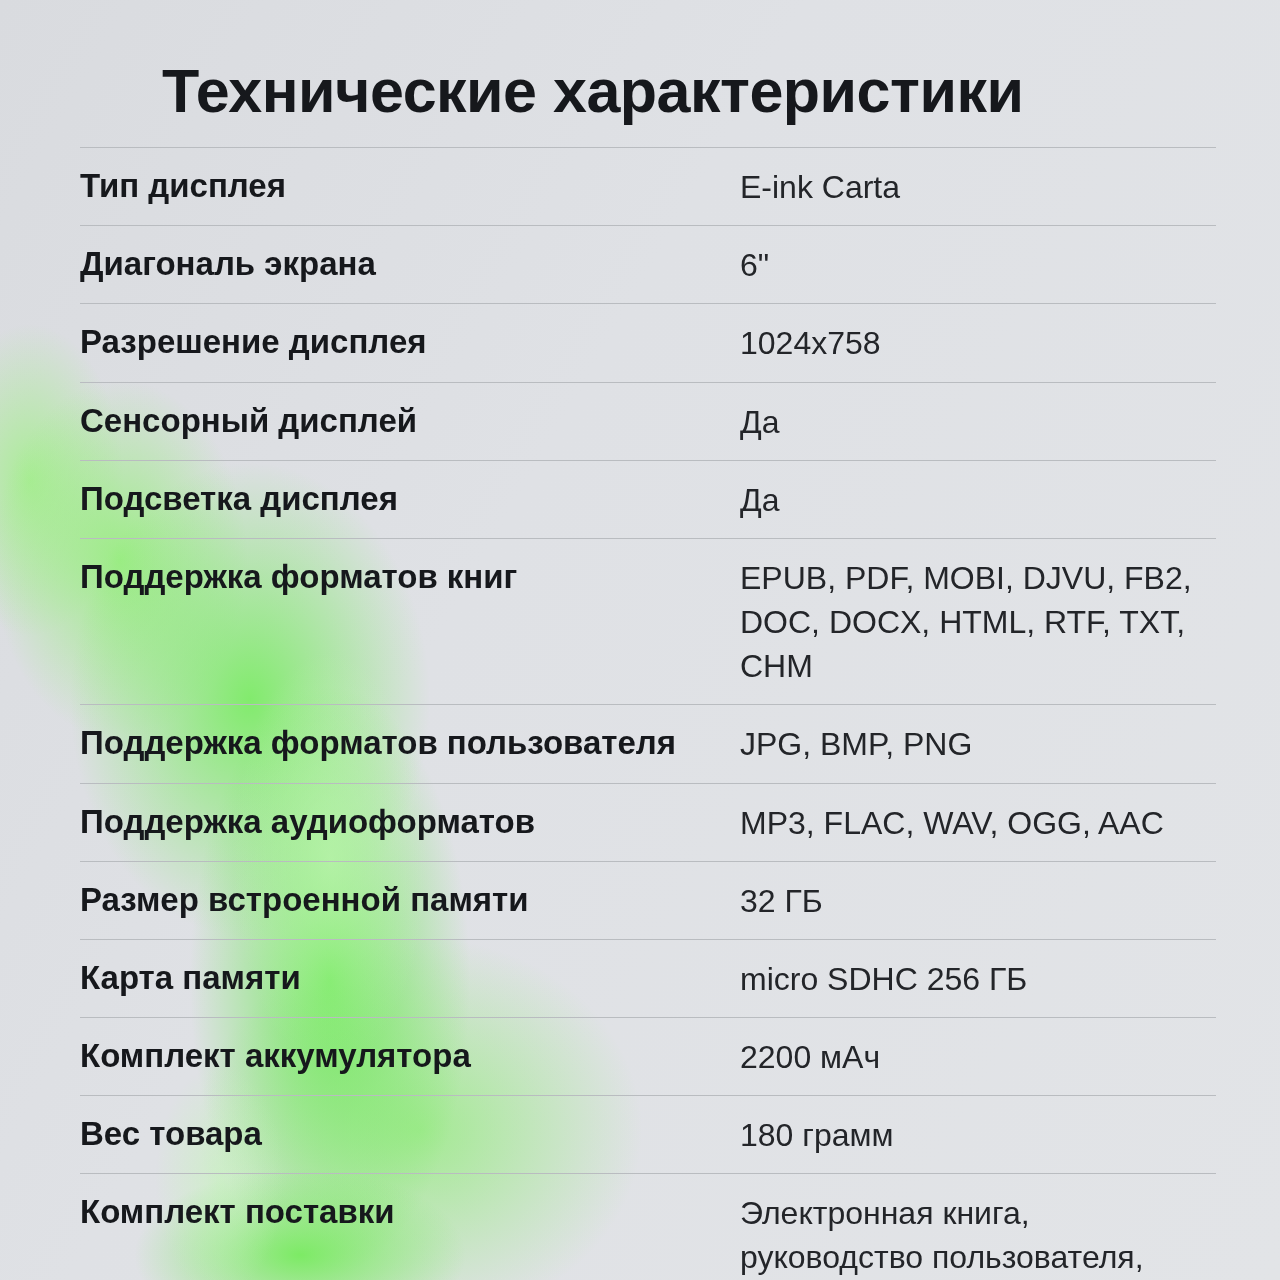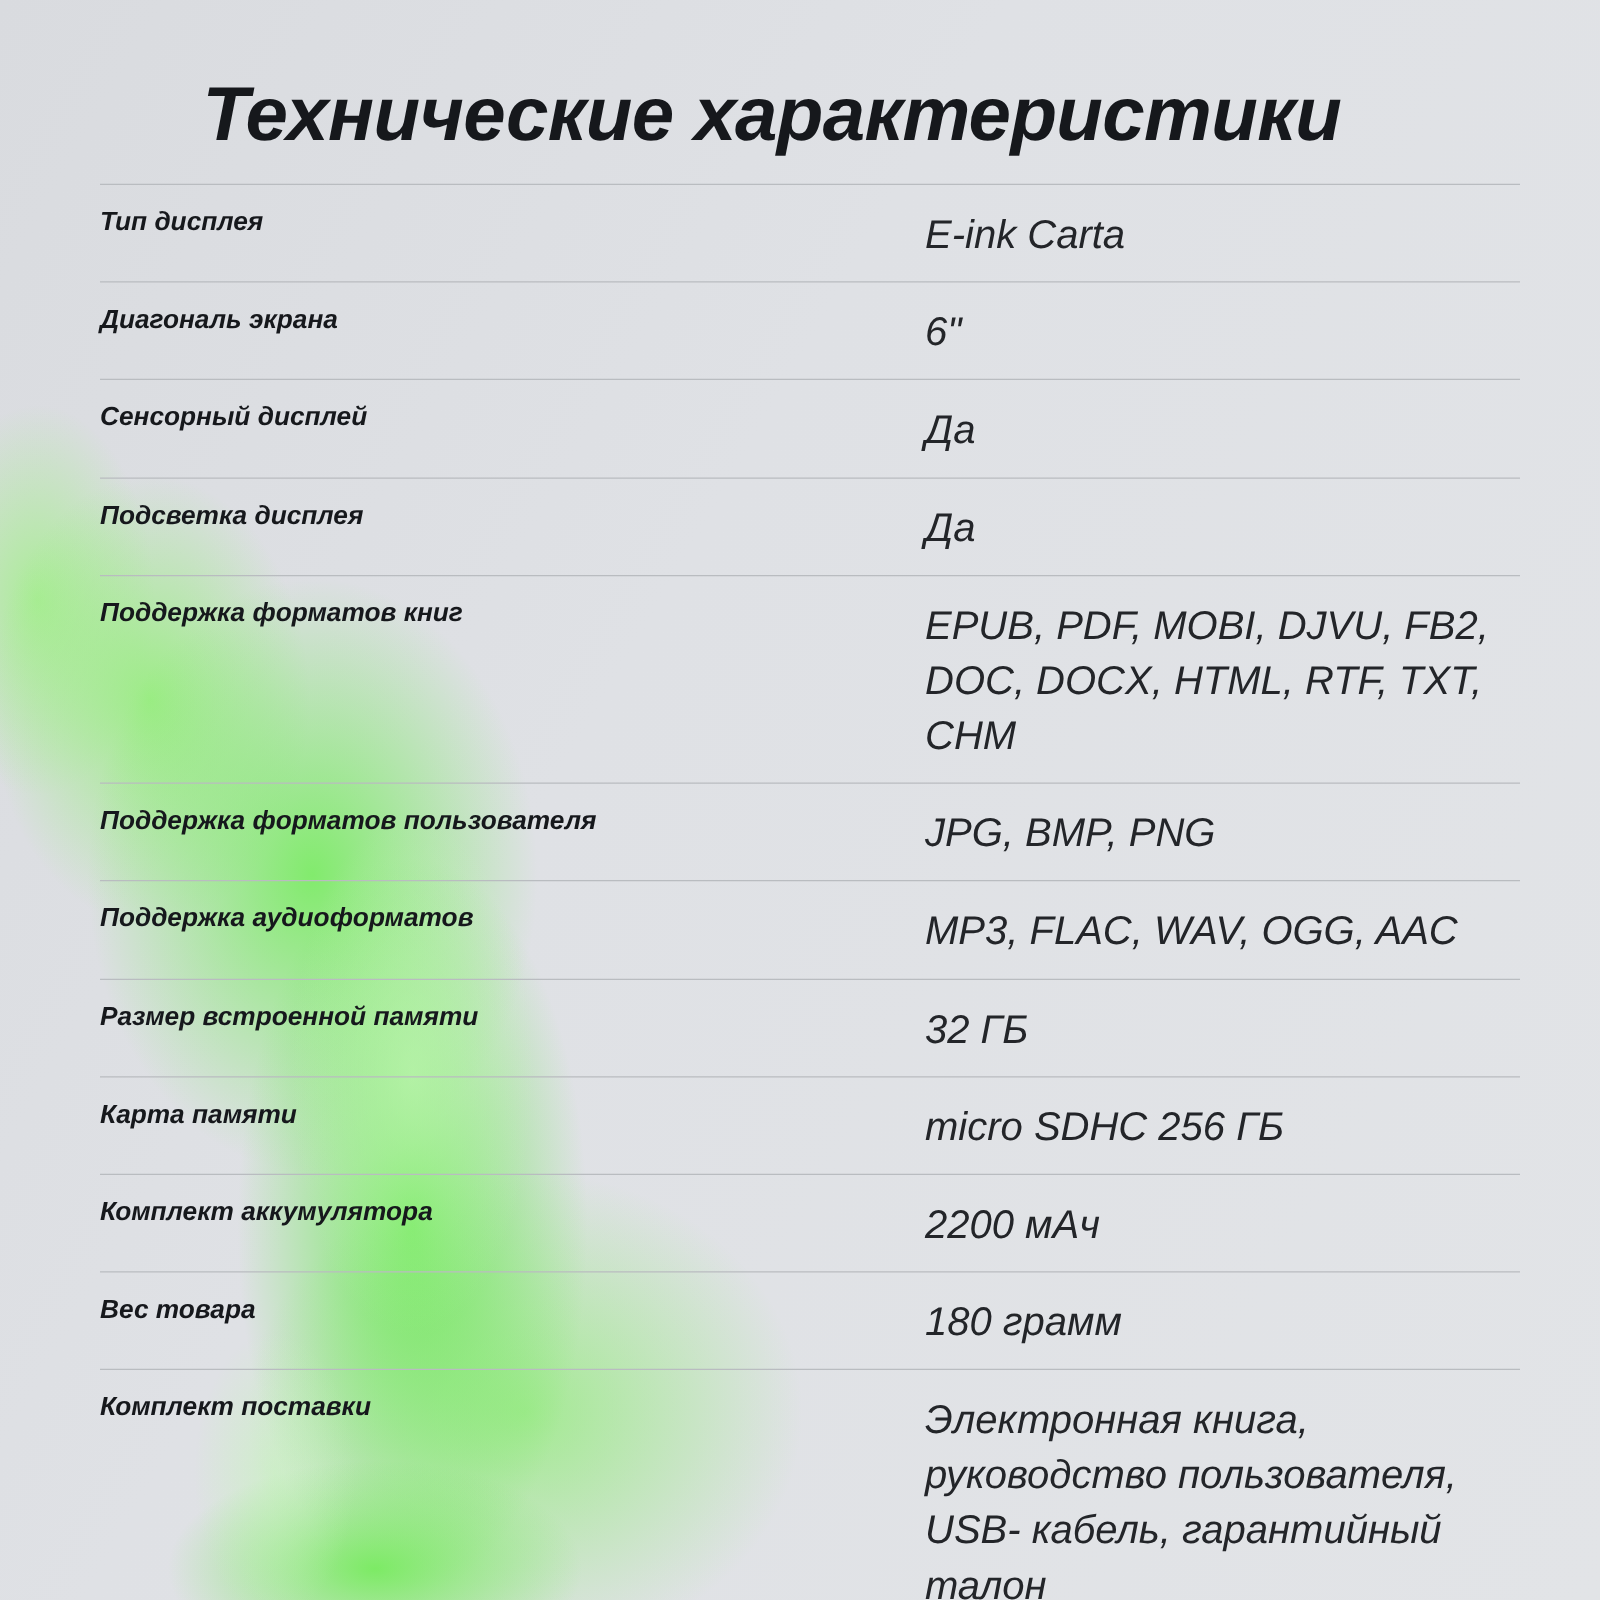--- a/index.html
+++ b/index.html
@@ -20,21 +20,20 @@
     height: 1280px;
     background:
       radial-gradient(ellipse 230px 120px at 300px 1255px, rgba(120,235,95,0.95) 0%, rgba(120,235,95,0.0) 72%),
       radial-gradient(ellipse 200px 420px at 330px 980px, rgba(109,233,86,0.92) 0%, rgba(109,233,86,0.0) 70%),
       radial-gradient(ellipse 250px 330px at 250px 700px, rgba(120,236,96,0.9) 0%, rgba(120,236,96,0.0) 72%),
       radial-gradient(ellipse 170px 240px at 120px 560px, rgba(140,240,110,0.8) 0%, rgba(140,240,110,0.0) 75%),
       radial-gradient(ellipse 120px 200px at 30px 480px, rgba(150,242,120,0.7) 0%, rgba(150,242,120,0.0) 78%),
       radial-gradient(ellipse 300px 260px at 420px 1130px, rgba(130,238,100,0.65) 0%, rgba(130,238,100,0.0) 74%),
       linear-gradient(120deg, #d9dbdf 0%, #dfe1e5 40%, #e2e4e7 100%);
     overflow: hidden;
-    font-style: italic;
   }
 
   #glow-veil {
     position: absolute;
     inset: 0;
     pointer-events: none;
     background:
       radial-gradient(ellipse 140px 300px at 330px 860px, rgba(200,250,185,0.55) 0%, rgba(200,250,185,0) 70%),
       radial-gradient(ellipse 90px 160px at 220px 1180px, rgba(190,250,175,0.5) 0%, rgba(190,250,175,0) 72%);
   }
@@ -69,21 +68,21 @@
   }
 
   table.spec td {
     vertical-align: top;
     padding: 17px 0 16px 0;
   }
 
   td.key {
     width: 660px;
     padding-left: 8px;
-    font-size: 21px;
+    font-size: 33px;
     font-weight: bold;
     color: #16181c;
     line-height: 1.28;
   }
 
   td.val {
     font-size: 32px;
     font-weight: normal;
     color: #232529;
     line-height: 1.38;
@@ -101,20 +100,24 @@
 
     <table class="spec">
       <tbody>
           <tr>
             <td class="key">Тип дисплея</td>
             <td class="val">E-ink Carta</td>
           </tr>
           <tr>
             <td class="key">Диагональ экрана</td>
             <td class="val">6"</td>
+          </tr>
+          <tr>
+            <td class="key">Разрешение дисплея</td>
+            <td class="val">1024x758</td>
           </tr>
           <tr>
             <td class="key">Сенсорный дисплей</td>
             <td class="val">Да</td>
           </tr>
           <tr>
             <td class="key">Подсветка дисплея</td>
             <td class="val">Да</td>
           </tr>
           <tr>

